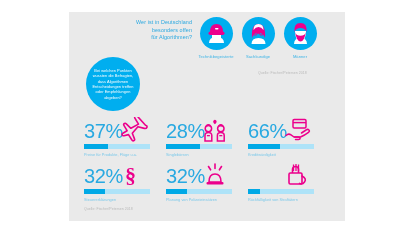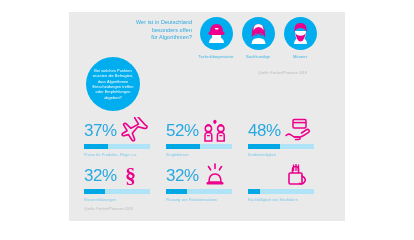--- a/index.html
+++ b/index.html
@@ -66,21 +66,21 @@
 
   
   #stats{position:absolute;left:84px;top:120px;width:248px;}
   .stat-row{position:relative;height:45px;}
   .stat{position:absolute;top:0;width:78px;}
   .c0{left:0;} .c1{left:82px;} .c2{left:164px;}
 
   .stat-head{position:relative;height:23px;}
   .stat-pct{
     position:absolute;left:0;top:0;
-    color:#29a9e1;font-size:17px;line-height:22px;font-weight:400;
+    color:#29a9e1;font-size:20px;line-height:22px;font-weight:400;
     letter-spacing:-.4px;
   }
   .stat-icon{
     position:absolute;left:35px;top:-3px;width:30px;height:26px;
   }
   .stat-icon svg{display:block;width:100%;height:100%;}
 
   .bar-track{
     position:absolute;left:0;top:24px;width:66px;height:5px;
     background:#aee3f8;
@@ -177,21 +177,21 @@
           </div>
         </div>
         <div class="bar-track">
           <div class="bar-fill" style="width: 37%;"></div>
         </div>
         <div class="stat-caption">Preise für Produkte, Flüge u.a.</div>
       </div>
 
       <div class="stat c1">
         <div class="stat-head">
-          <div class="stat-pct">52%</div>
+          <div class="stat-pct">28%</div>
           <div class="stat-icon">
             <svg viewBox="0 0 30 26">
               <path d="M12.6 3.6 q1.3 -1.7 2.6 0 q1.3 1.7 -1.3 3.6 q-2.6 -1.9 -1.3 -3.6 z" fill="#EC008C"></path>
               <path d="M4 24 v-5.5 q0 -3 3.4 -3 q3.4 0 3.4 3 V24 z" fill="none" stroke="#EC008C" stroke-width="1.5"></path>
               <circle cx="7.4" cy="11.6" r="3.2" fill="none" stroke="#EC008C" stroke-width="1.5"></circle>
               <path d="M4.3 11 q0 -4 3.1 -4 q3.1 0 3.1 4 q-1 -2 -3.1 -2 q-2.1 0 -3.1 2 z" fill="#EC008C"></path>
               <path d="M16.4 24 v-5.5 q0 -3 3.4 -3 q3.4 0 3.4 3 V24 z" fill="none" stroke="#EC008C" stroke-width="1.5"></path>
               <circle cx="19.8" cy="11.6" r="3.2" fill="none" stroke="#EC008C" stroke-width="1.5"></circle>
               <path d="M16.9 10.6 q0 -3.6 2.9 -3.6 q2.9 0 2.9 3.6 q-1.3 -1.4 -2.9 -1.4 q-1.6 0 -2.9 1.4 z" fill="#EC008C"></path>
               <rect x="5.9" y="18" width="3" height="1.3" fill="#EC008C"></rect>
@@ -200,21 +200,21 @@
           </div>
         </div>
         <div class="bar-track">
           <div class="bar-fill" style="width: 52%;"></div>
         </div>
         <div class="stat-caption">Singlebörsen</div>
       </div>
 
       <div class="stat c2">
         <div class="stat-head">
-          <div class="stat-pct">48%</div>
+          <div class="stat-pct">66%</div>
           <div class="stat-icon">
             <svg viewBox="0 0 30 26">
               <rect x="10" y="2.5" width="13" height="8.5" rx="1.2" fill="none" stroke="#EC008C" stroke-width="1.5"></rect>
               <line x1="10" y1="5.6" x2="23" y2="5.6" stroke="#EC008C" stroke-width="1.5"></line>
               <path d="M3 18.5 q2.5 -2.4 5 -.6 l3 2.1 h4.5 q1.6 0 1.6 1.3 q0 1.3 -1.6 1.3 h-3" fill="none" stroke="#EC008C" stroke-width="1.5" stroke-linecap="round" stroke-linejoin="round"></path>
               <path d="M11.5 20 h6 q4 -1.6 8 -4.6 q1.6 -1.2 .4 -2.4 q-1.2 -1.2 -2.8 0 l-4.6 3" fill="none" stroke="#EC008C" stroke-width="1.5" stroke-linecap="round" stroke-linejoin="round"></path>
             </svg>
           </div>
         </div>
         <div class="bar-track">

